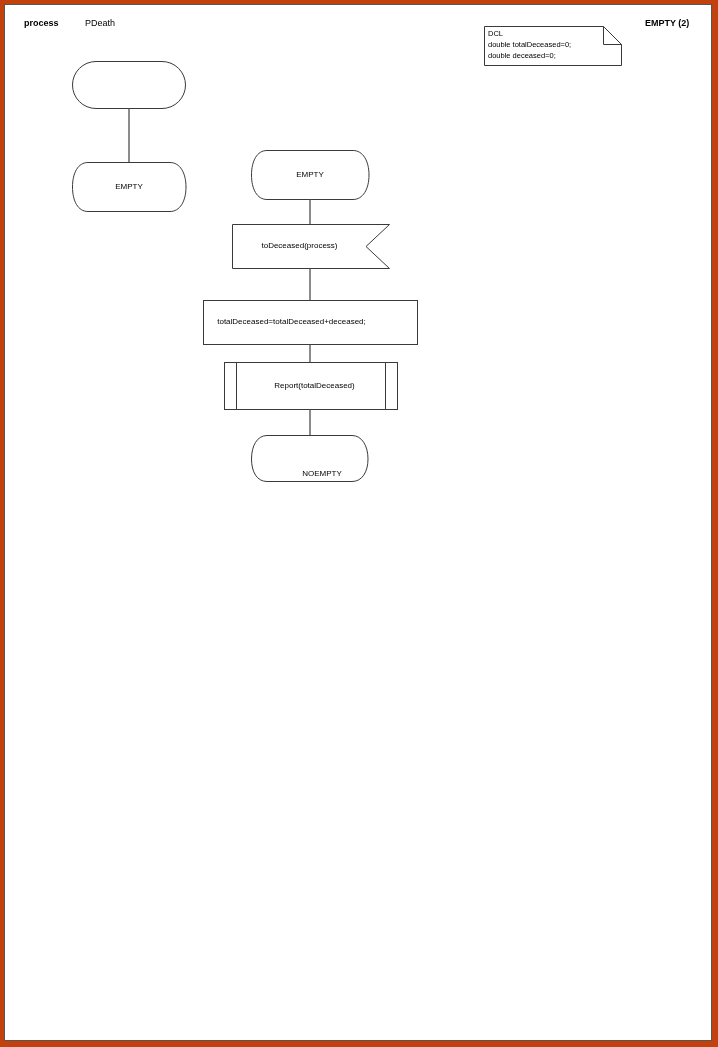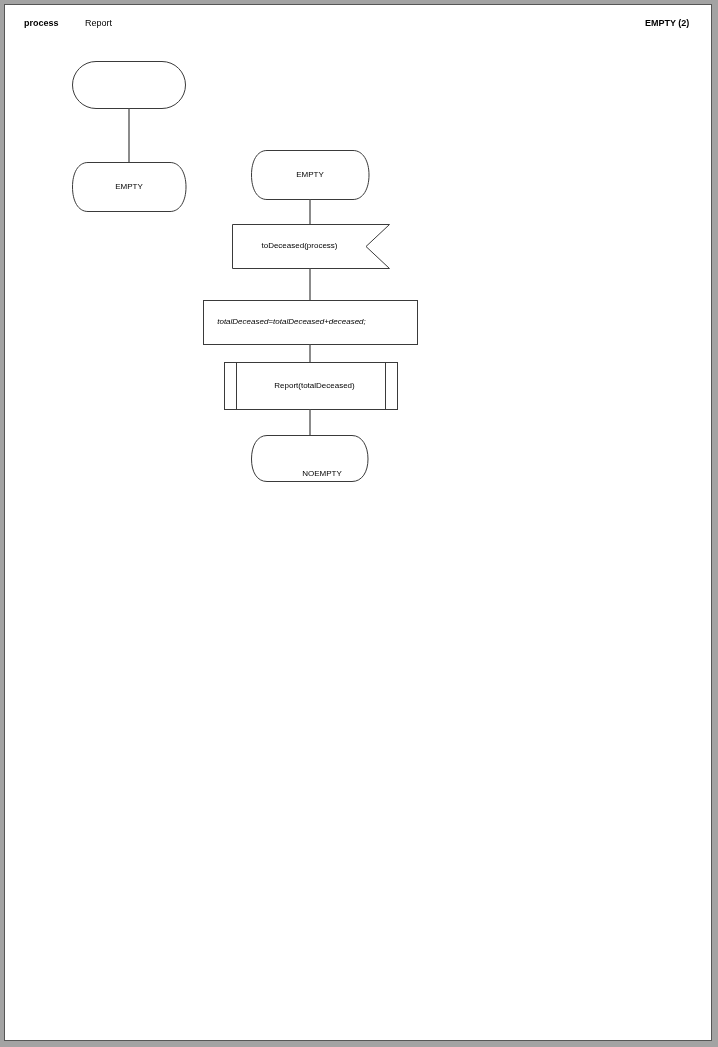--- a/index.html
+++ b/index.html
@@ -7,21 +7,21 @@
     padding: 0;
     background: #ffffff;
   }
   body {
     font-family: "Liberation Sans", sans-serif;
   }
   #page {
     position: relative;
     width: 718px;
     height: 1047px;
-    background: #a3a3a3;
+    background: #c2410c;
     overflow: hidden;
   }
   
   #page-frame {
     position: absolute;
     left: 4px;
     top: 4px;
     width: 708px;
     height: 1037px;
     border: 1px solid #565656;
@@ -107,23 +107,32 @@
   }
 </style>
 </head>
 <body>
 
 <div id="page">
 
   <div id="page-frame"></div>
 
   <div class="hdr" id="hdr-process">process</div>
-  <div class="hdr" id="hdr-name">Report</div>
+  <div class="hdr" id="hdr-name">PDeath</div>
   <div class="hdr" id="hdr-page">EMPTY (2)</div>
 
+  <div id="dcl-note">
+    <svg width="138" height="40" viewBox="0 0 138 40">
+      <path class="sym-shape" d="M0.5,0.5 L119.5,0.5 L137.5,18.5 L137.5,39.5 L0.5,39.5 Z"></path>
+      <path class="sym-inner-line" d="M119.5,0.5 L119.5,18.5 L137.5,18.5"></path>
+    </svg>
+    <div id="dcl-text">DCL
+double totalDeceased=0;
+double deceased=0;</div>
+  </div>
 
   <svg id="diagram" viewBox="0 0 718 1047">
 
     <rect class="sym-shape" x="72.5" y="61.5" width="113" height="47" rx="23.5" ry="23.5"></rect>
 
     <line class="connector" x1="129" y1="108.5" x2="129" y2="162"></line>
 
     <path class="sym-shape" d="M88,162.5 L170,162.5 C180,162.5 186,173 186,187 C186,201 180,211.5 170,211.5
              L88,211.5 C78,211.5 72.5,201 72.5,187 C72.5,173 78,162.5 88,162.5 Z"></path>
 
@@ -149,19 +158,19 @@
     <path class="sym-shape" d="M267,435.5 L352,435.5 C362,435.5 368,446 368,459 C368,472 362,481.5 352,481.5
              L267,481.5 C257,481.5 251.5,472 251.5,459 C251.5,446 257,435.5 267,435.5 Z"></path>
   </svg>
 
   <div class="sym-label" style="left:72px; top:183px; width:114px;">EMPTY</div>
 
   <div class="sym-label" style="left:251px; top:171px; width:118px;">EMPTY</div>
 
   <div class="sym-label" style="left:233px; top:242px; width:133px;">toDeceased(process)</div>
 
-  <div class="sym-label" style="left:203px; top:318px; width:177px;font-style:italic;">totalDeceased=totalDeceased+deceased;</div>
+  <div class="sym-label" style="left:203px; top:318px; width:177px;">totalDeceased=totalDeceased+deceased;</div>
 
   <div class="sym-label" style="left:240px; top:382px; width:149px;">Report(totalDeceased)</div>
 
   <div class="sym-label" style="left:251px; top:454px; width:142px;margin-top:16px;">NOEMPTY</div>
 
 </div>
 
 </body></html>

